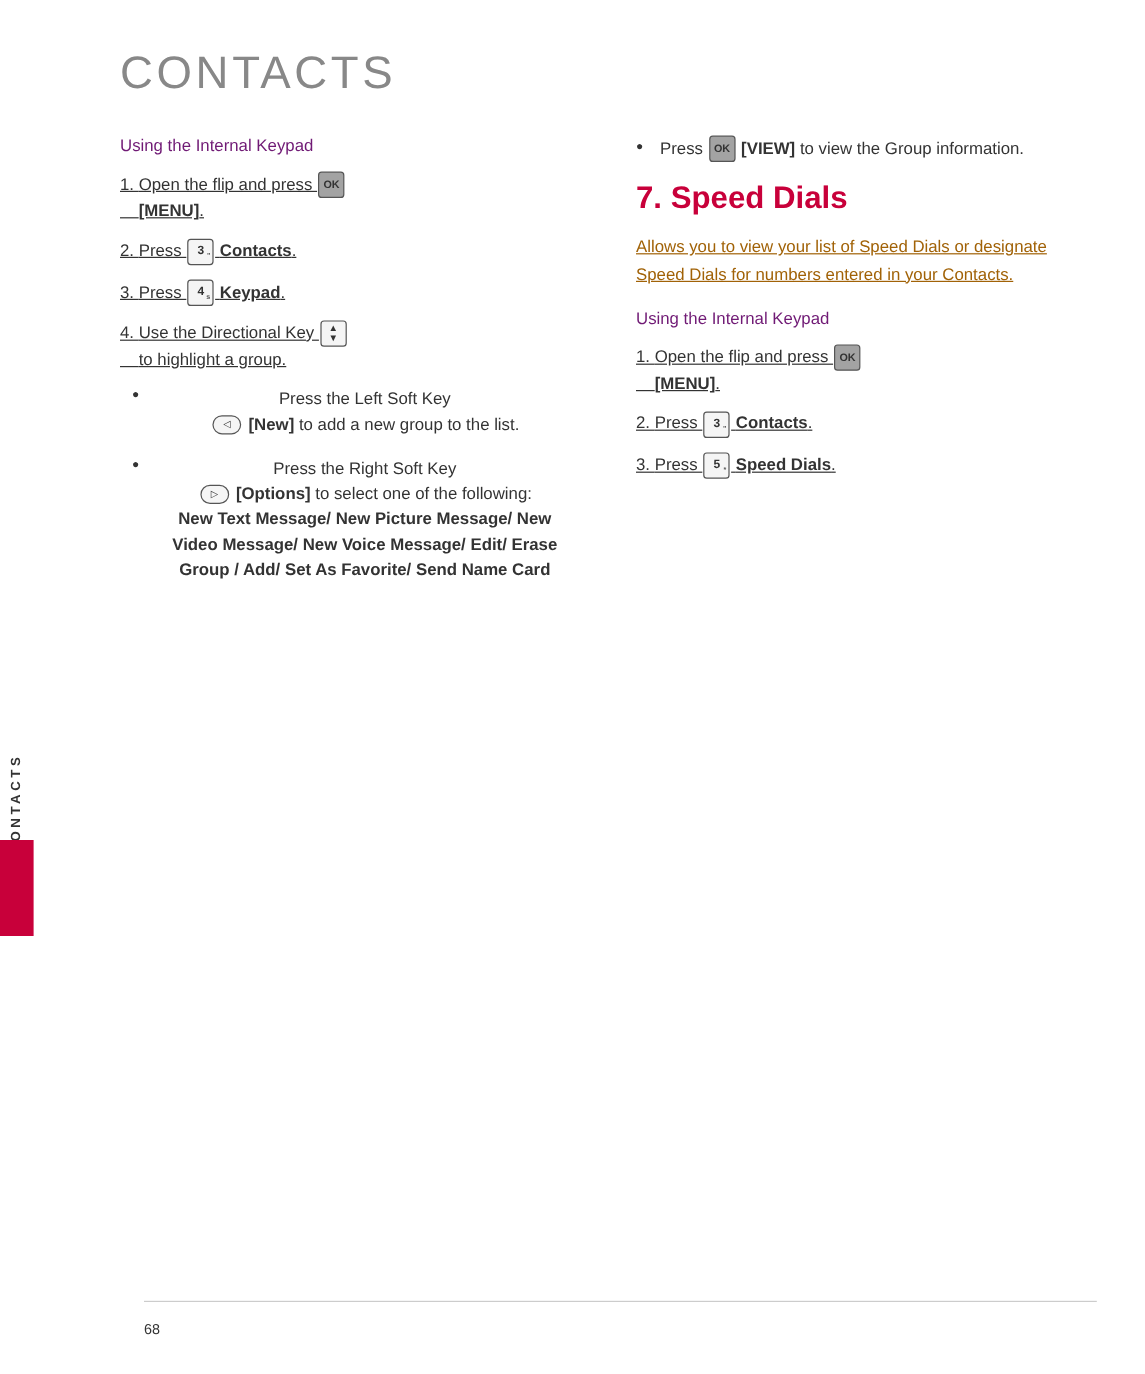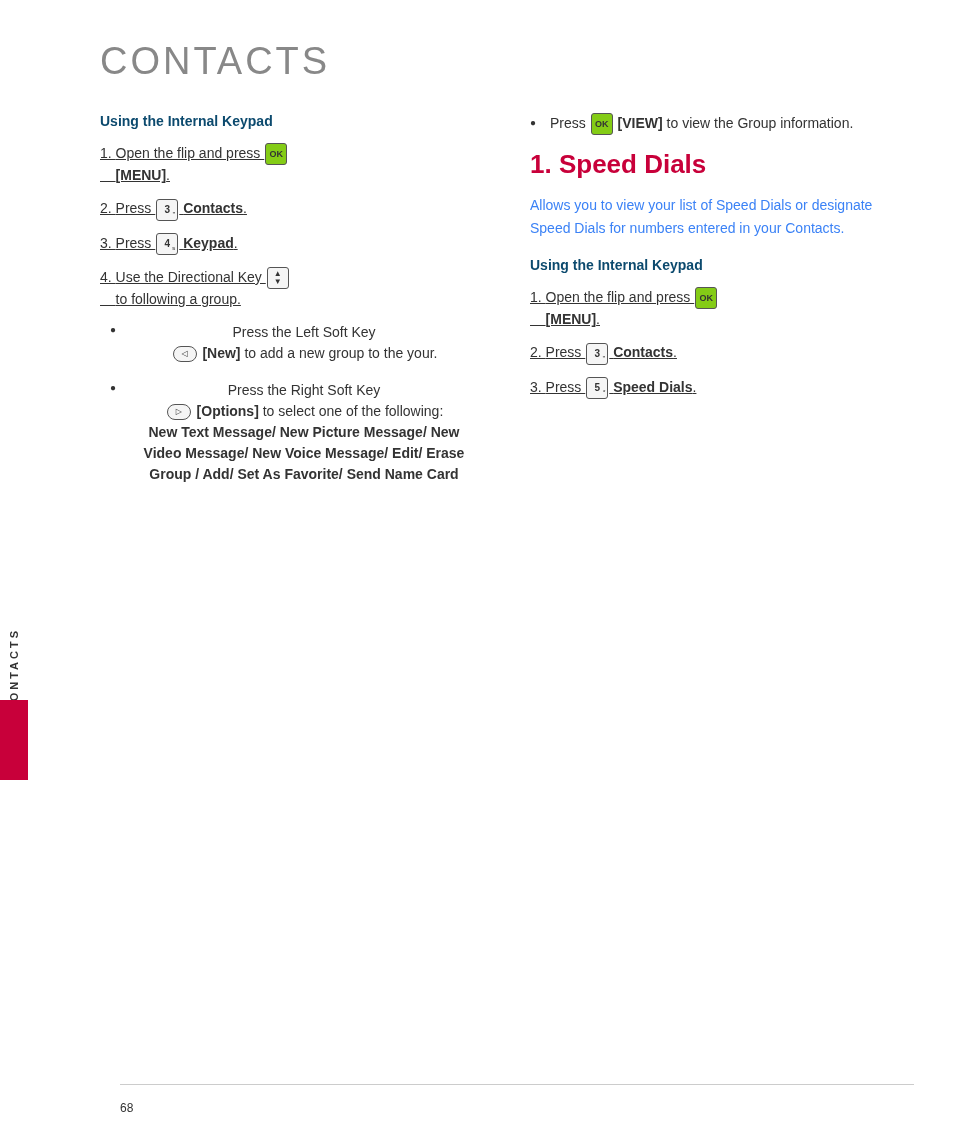--- a/index.html
+++ b/index.html
@@ -85,22 +85,22 @@
     }
 
     .col-right {
       flex: 1;
       padding-left: 10px;
     }
 
     
     .section-heading {
       font-size: 14px;
-      font-weight: bold;
-      color: #0c4a6e;
+      font-weight: normal;
+      color: #701a75;
       margin-bottom: 14px;
     }
 
     
     .numbered-list {
       list-style: none;
       padding: 0;
       margin-bottom: 10px;
     }
 
@@ -150,21 +150,21 @@
       justify-content: center;
       width: 22px;
       height: 22px;
       border: 1.5px solid #555;
       border-radius: 3px;
       font-size: 9px;
       font-weight: bold;
       color: #333;
       vertical-align: middle;
       margin: 0 1px;
-      background: #84cc16;
+      background: #a3a3a3;
     }
 
     
     .key-icon-num {
       display: inline-flex;
       align-items: center;
       justify-content: center;
       width: 22px;
       height: 22px;
       border: 1.5px solid #555;
@@ -233,23 +233,24 @@
     .speed-dials-heading {
       font-size: 26px;
       font-weight: bold;
       color: #c8003a;
       margin-bottom: 14px;
       margin-top: 10px;
     }
 
     .speed-dials-desc {
       font-size: 14px;
-      color: #3b82f6;
+      color: #a16207;
       line-height: 1.6;
       margin-bottom: 18px;
+      text-decoration: underline;
     }
 
     
     .right-bullet {
       font-size: 14px;
       color: #333;
       line-height: 1.5;
       padding-left: 20px;
       position: relative;
       margin-bottom: 14px;
@@ -332,31 +333,31 @@
             <span class="bold-text"> Keypad</span><span>.</span>
           </li>
 
           <li>
             <span class="num">4. </span>
             <span>Use the Directional Key </span>
             <span class="key-icon-dir" style="font-size:10px; flex-direction:column; gap:0; height:22px; width:22px;">
               <span style="font-size:8px; line-height:1;">▲</span>
               <span style="font-size:8px; line-height:1;">▼</span>
             </span>
-            <br>&nbsp;&nbsp;&nbsp;&nbsp;<span>to following a group.</span>
+            <br>&nbsp;&nbsp;&nbsp;&nbsp;<span>to highlight a group.</span>
           </li>
         </ol>
 
         <ul class="bullet-list">
 
           <li>
             <span>Press the Left Soft Key<br></span>
             <span class="key-icon-soft">◁</span>
             <span class="bold-text"> [New]</span>
-            <span> to add a new group to the your.</span>
+            <span> to add a new group to the list.</span>
           </li>
 
           <li>
             <span>Press the Right Soft Key<br></span>
             <span class="key-icon-soft">▷</span>
             <span class="bold-text"> [Options]</span>
             <span> to select one of the following:<br></span>
             <span class="bold-text">New Text Message/ New Picture Message/ New Video Message/ New Voice Message/ Edit/ Erase Group / Add/ Set As Favorite/ Send Name Card</span>
           </li>
         </ul>
@@ -367,21 +368,21 @@
 
         <div class="right-bullet">
           <span>Press </span>
           <span class="key-icon-ok">OK</span>
           <span class="bold-text"> [VIEW]</span>
           <span> to view the Group information.</span>
         </div>
 
         <div class="speed-dials-section">
 
-          <div class="speed-dials-heading">1. Speed Dials</div>
+          <div class="speed-dials-heading">7. Speed Dials</div>
 
           <p class="speed-dials-desc">Allows you to view your list of Speed Dials or designate Speed Dials for numbers entered in your Contacts.</p>
 
           <div class="section-heading">Using the Internal Keypad</div>
 
           <ol class="numbered-list">
 
             <li>
               <span class="num">1. </span>
               <span>Open the flip and press </span>

